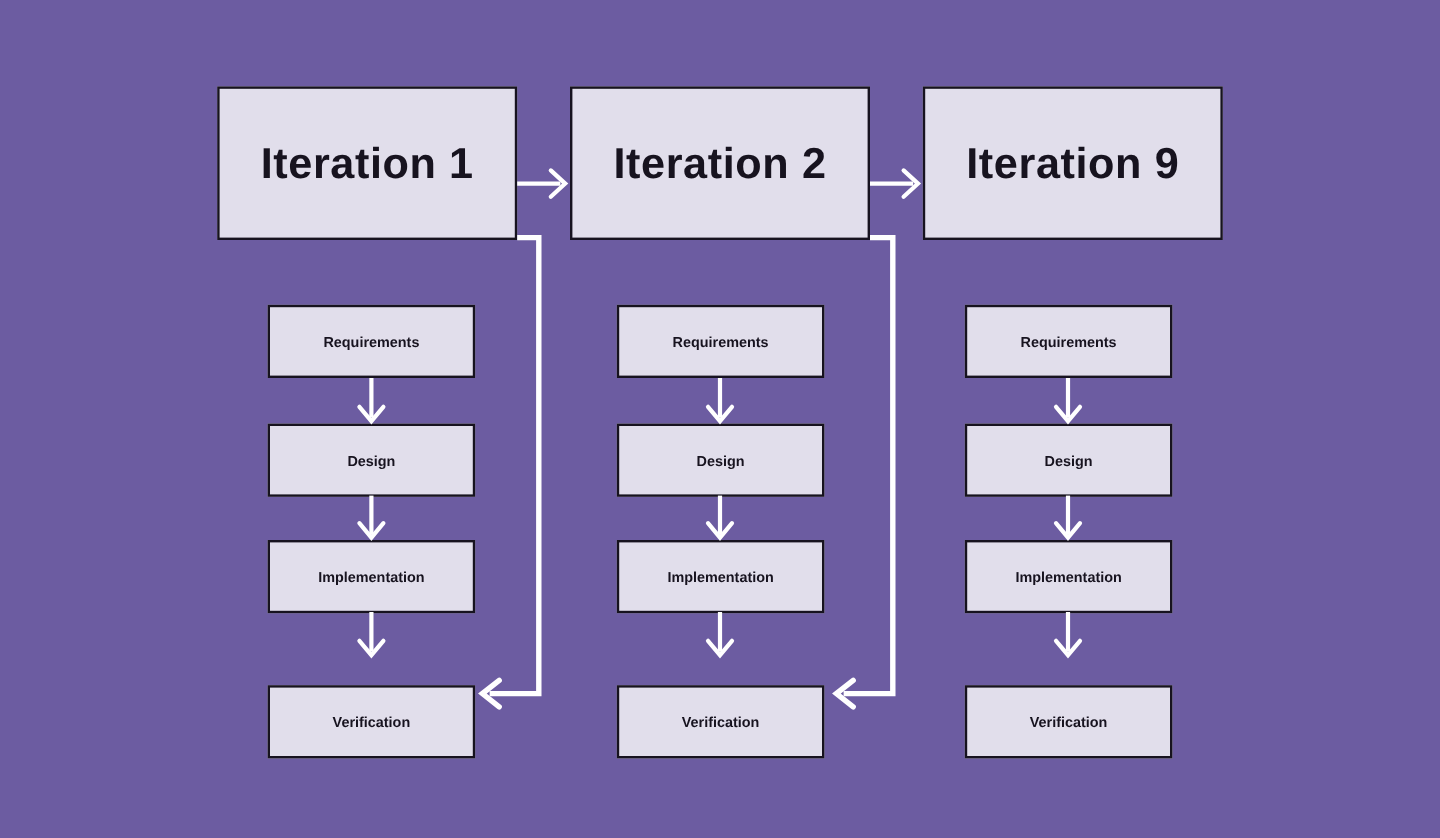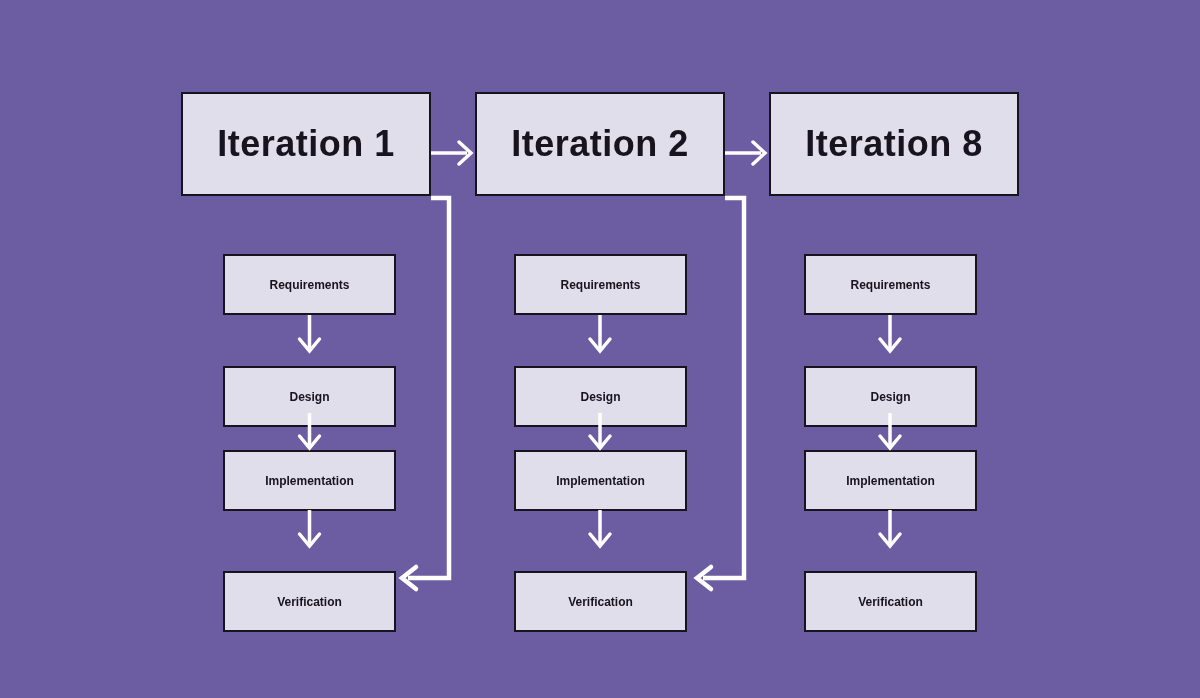--- a/index.html
+++ b/index.html
@@ -15,23 +15,23 @@
 
   .canvas {
     position: relative;
     width: 1200px;
     height: 698px;
     background: var(--background);
   }
 
   .iter-box {
     position: absolute;
-    top: 92px;
+    top: 72px;
     width: 250px;
-    height: 104px;
+    height: 128px;
     background: var(--box-fill);
     border: 2px solid var(--box-border);
     display: flex;
     align-items: center;
     justify-content: center;
     font-size: 36px;
     font-weight: 700;
     letter-spacing: 0.5px;
     color: var(--text-color);
   }
@@ -49,21 +49,21 @@
     align-items: center;
     justify-content: center;
     font-size: 12px;
     font-weight: 700;
     color: var(--text-color);
   }
   .c1 { left: 223px; }
   .c2 { left: 514px; }
   .c3 { left: 804px; }
   .r1 { top: 254px; }
-  .r2 { top: 366px; }
+  .r2 { top: 353px; }
   .r3 { top: 450px; }
   .r4 { top: 571px; }
 
   svg.connectors {
     position: absolute;
     left: 0; top: 0;
     width: 1200px;
     height: 698px;
     pointer-events: none;
   }
@@ -82,21 +82,21 @@
 
 <div class="canvas">
 
   <div class="iter-box iter-1">
     <span>Iteration 1</span>
   </div>
   <div class="iter-box iter-2">
     <span>Iteration 2</span>
   </div>
   <div class="iter-box iter-3">
-    <span>Iteration 8</span>
+    <span>Iteration 9</span>
   </div>
 
   <div class="stage-box c1 r1">
     <span>Requirements</span>
   </div>
   <div class="stage-box c1 r2">
     <span>Design</span>
   </div>
   <div class="stage-box c1 r3">
     <span>Implementation</span>

